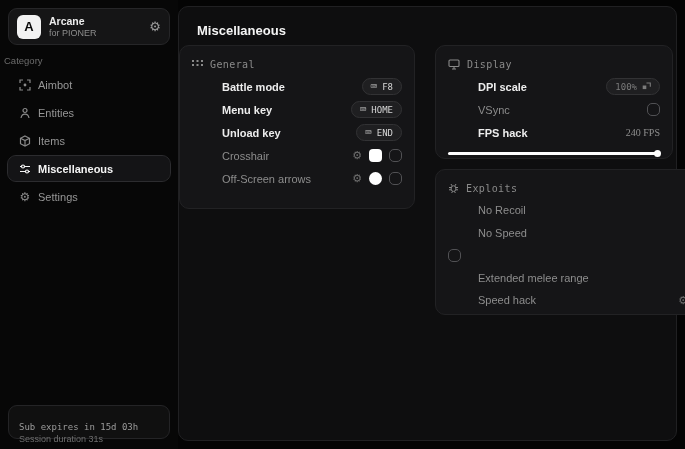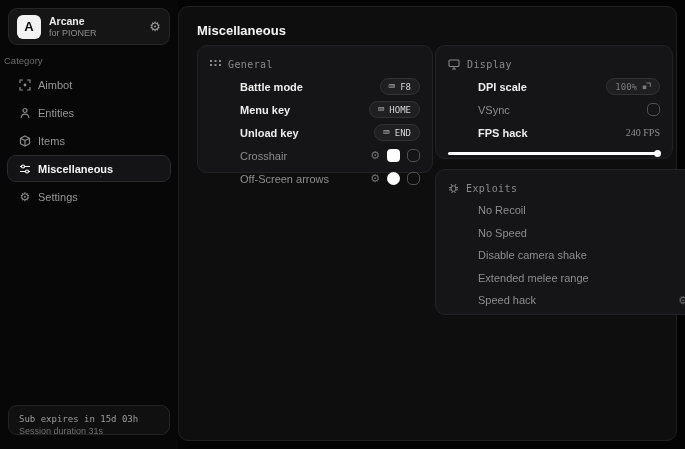--- a/index.html
+++ b/index.html
@@ -28,31 +28,31 @@
     color:#969696; font-size:11px; margin-bottom:1px; cursor:pointer; }
   .nav-item .nicon { width:14px; display:flex; justify-content:center; color:#8a8a8a; font-size:12px; }
   .nav-item.active { background:#141416; border-color:#2c2c2f; color:#f4f4f4; font-weight:bold;
     background-image:radial-gradient(#2a2a2c 1px, transparent 1px);
     background-size:5px 5px; background-position:90px 18px; background-repeat:no-repeat;
     background-clip:padding-box; }
   .nav-item.active .nicon { color:#f4f4f4; }
   .nav-item.active { background-color:#141416; }
 
   .footer-card { position:absolute; left:8px; top:405px; width:162px; height:30px;
-    background:#101010; border:1px solid #242426; border-radius:9px; padding:8px 10px; }
+    background:#101010; border:1px solid #242426; border-radius:9px; padding:16px 10px; }
   .footer-line1 { font-family:"DejaVu Sans Mono", monospace; font-size:9px; color:#9c9c9c; }
   .footer-line2 { font-size:9px; color:#6e6e6e; margin-top:2px; }
 
   
   .main { position:absolute; left:178px; top:6px; width:499px; height:435px;
     background:#0e0e0f; border:1px solid #202022; border-radius:10px; }
   .main-title { position:absolute; left:18px; top:16px; font-size:13px; font-weight:bold; color:#f5f5f5; }
 
   .card { position:absolute; background:#151517; border:1px solid #222224; border-radius:10px; padding:11px 12px; }
-  .card-general  { left:18px;  top:38px;  width:236px; height:128px; }
+  .card-general  { left:0;  top:38px;  width:236px; height:164px; }
   .card-display  { left:256px; top:38px;  width:238px; height:114px; }
   .card-exploits { left:256px; top:162px; width:286px; height:146px; }
 
   .card-header { display:flex; align-items:center; gap:7px;
     font-family:"DejaVu Sans Mono", monospace; font-size:10px; color:#8a8a8a; letter-spacing:.4px; height:14px; }
   .card-header svg { display:block; }
 
   .row { display:flex; align-items:center; justify-content:space-between; height:15px; margin-top:8px; }
   .card-exploits .row { margin-top:7.5px; }
   .row-label { font-size:11px; font-weight:bold; color:#ededed;padding-left:30px; }
@@ -262,21 +262,20 @@
         <span class="row-label dim">No Recoil</span>
         <span class="checkbox"></span>
       </div>
 
       <div class="row">
         <span class="row-label dim">No Speed</span>
         <span class="checkbox"></span>
       </div>
 
       <div class="row">
-        <span class="row-label dim">Disable camera shake</span>
         <span class="checkbox"></span>
       </div>
 
       <div class="row">
         <span class="row-label dim">Extended melee range</span>
         <span class="checkbox"></span>
       </div>
 
       <div class="row">
         <span class="row-label dim">Speed hack</span>

